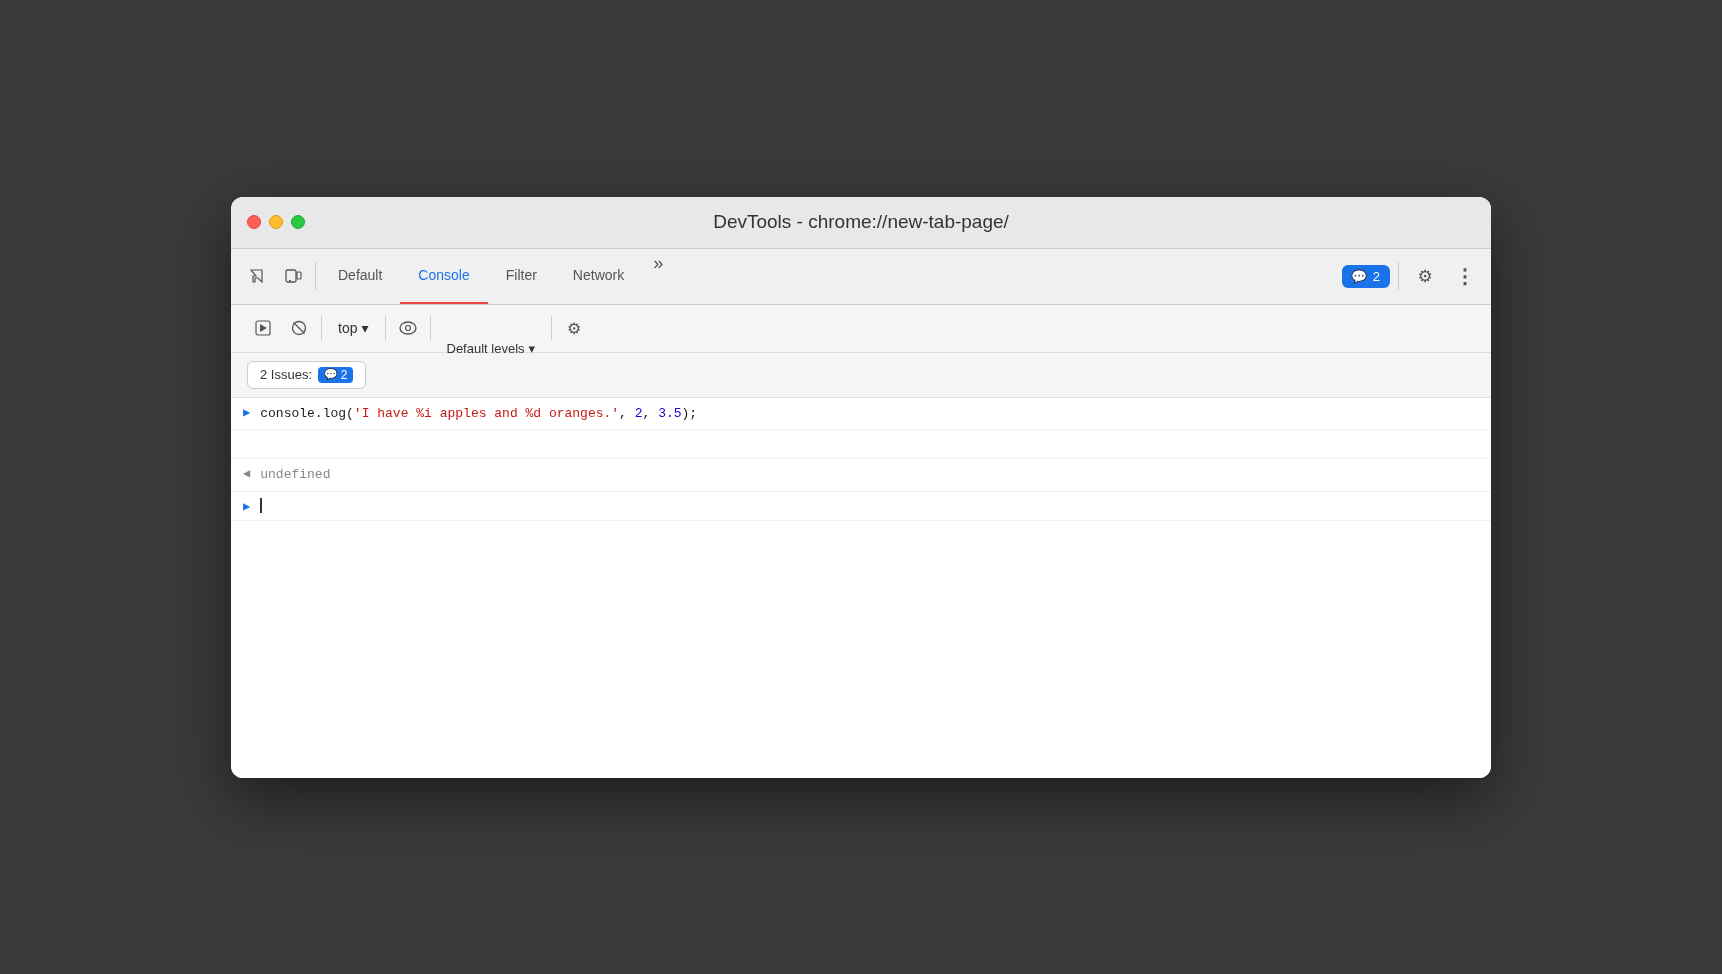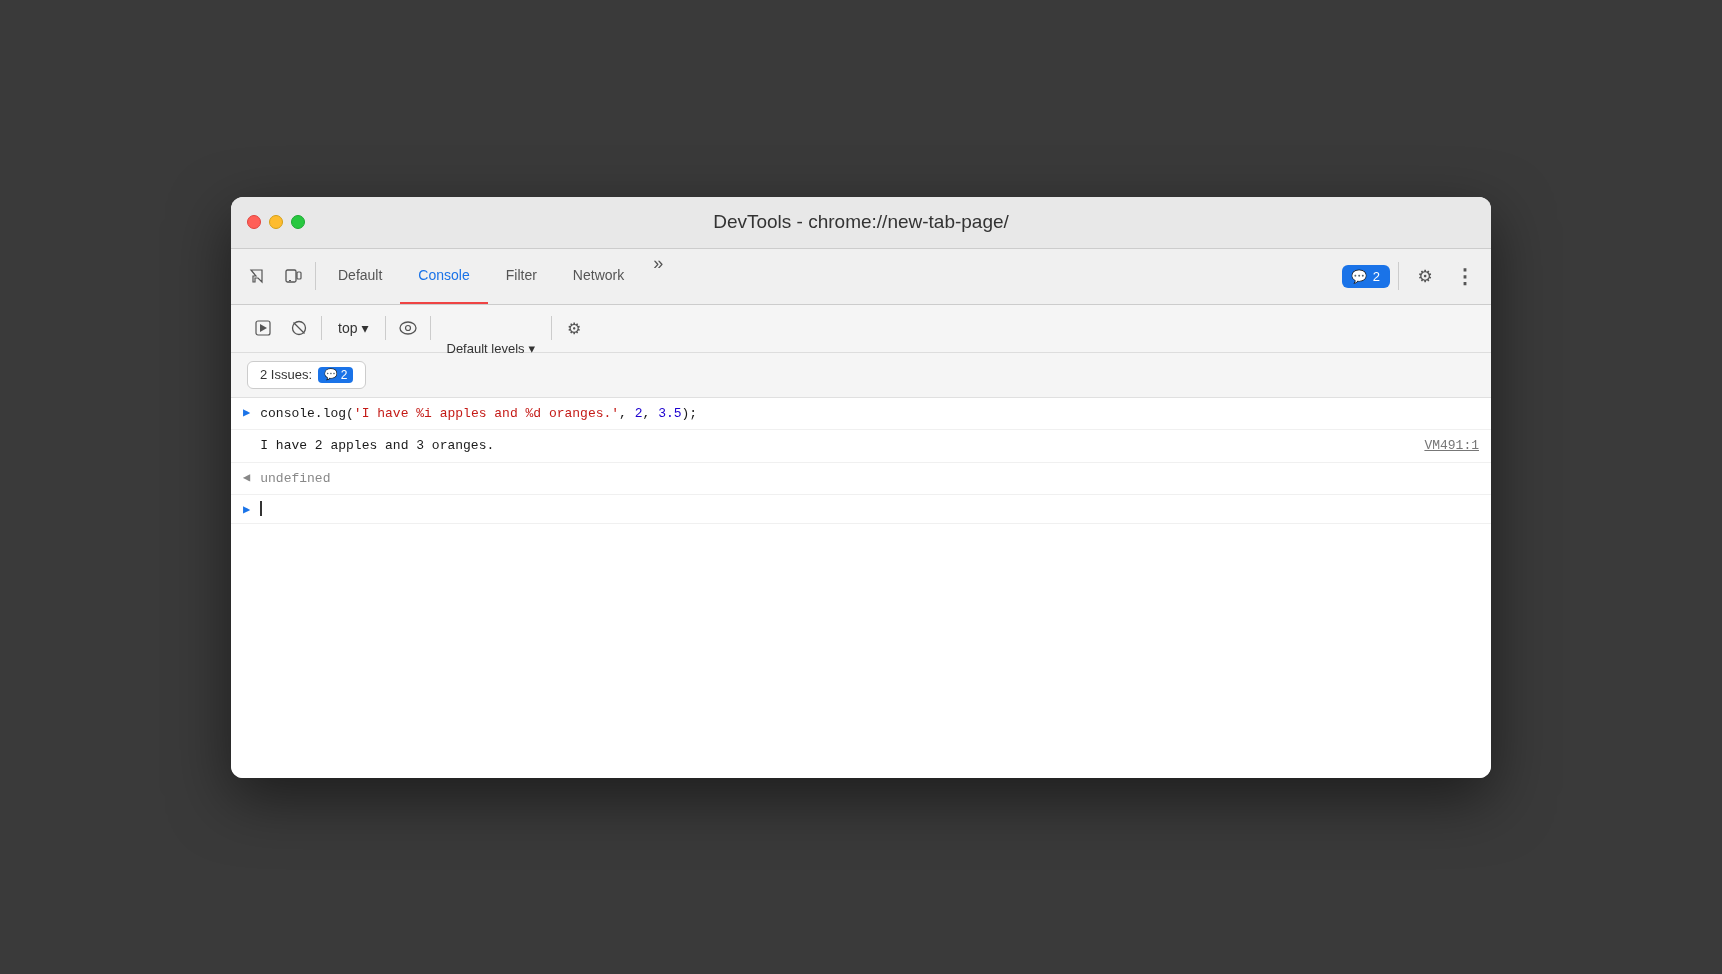--- a/index.html
+++ b/index.html
@@ -417,24 +417,20 @@
 
     <div class="console-entry">
       <span class="entry-arrow blue">▶</span>
       <div class="entry-content code-line">
         <span class="code-default">console.log(</span><span class="code-red">'I have %i apples and %d oranges.'</span><span class="code-default">, </span><span class="code-blue">2</span><span class="code-default">, </span><span class="code-blue">3.5</span><span class="code-default">);</span>
       </div>
     </div>
 
     <div class="console-entry">
       <span class="entry-arrow" style="color: transparent;">▶</span>
-      <div class="entry-content output-row">
-        <span class="output-text code-line">I have 2 apples and 3 oranges.</span>
-        <span class="vm-link">VM491:1</span>
-      </div>
     </div>
 
     <div class="console-entry">
       <span class="entry-arrow gray">◀</span>
       <div class="entry-content">
         <span class="undefined-text code-line">undefined</span>
       </div>
     </div>
 
     <div class="console-entry">

